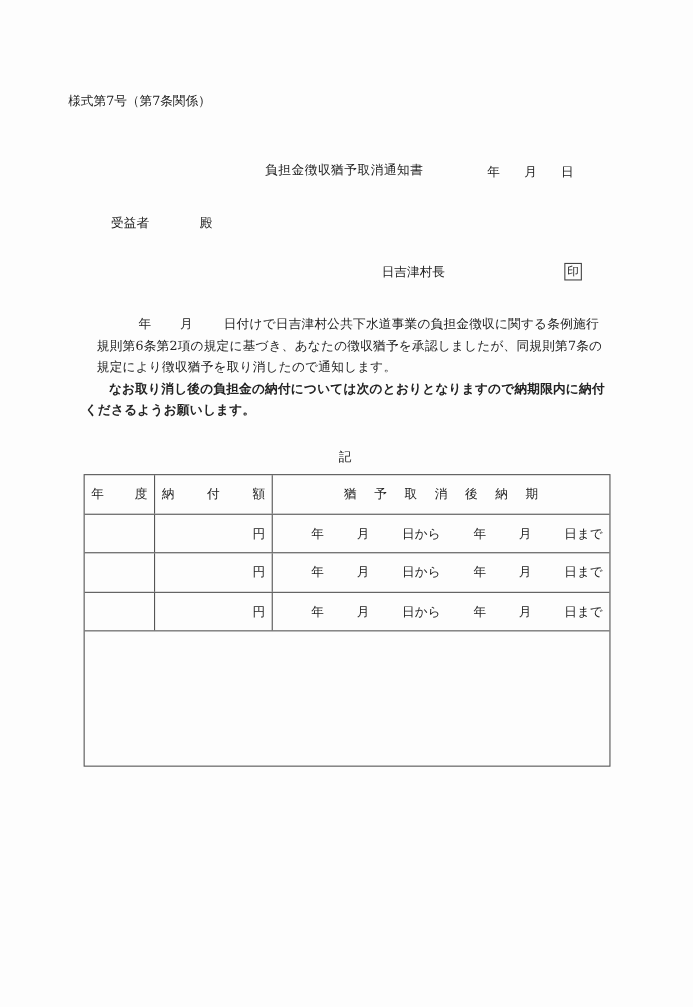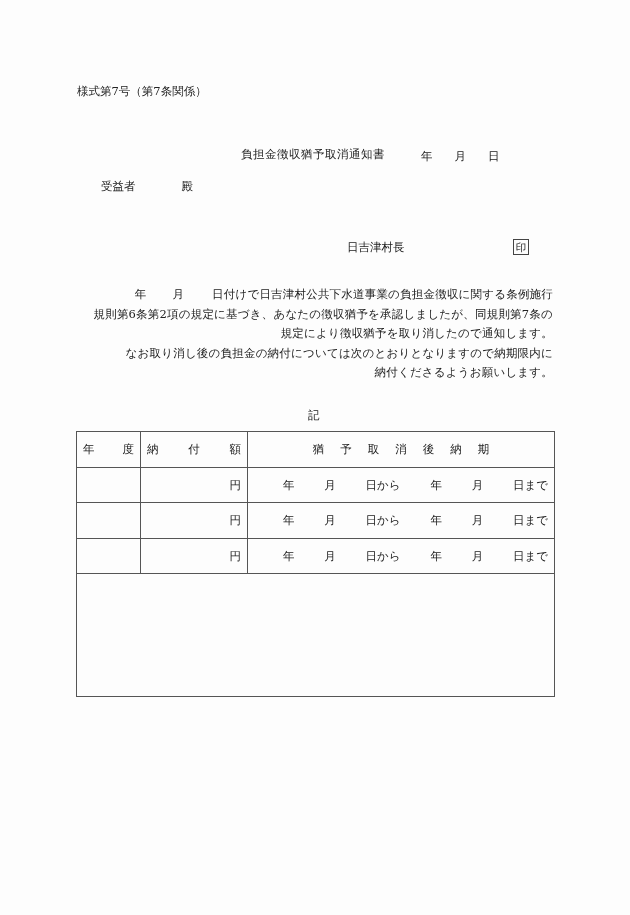--- a/index.html
+++ b/index.html
@@ -6,47 +6,46 @@
   body {
     width: 630px; height: 915px;
     background: #fdfdfd;
     font-family: "DejaVu Serif", "Liberation Serif", serif;
     color: #222;
     position: relative;
     overflow: hidden;
     font-size: 11.5px;
   }
   .abs { position: absolute; white-space: nowrap; }
-  .form-no { left: 77px; top: 84px; }
+  .form-no { left: 62px; top: 84px; }
   .title { left: 241px; top: 103px; letter-spacing: 0.5px; margin-top: 44px; }
-  .date { left: 421px; top: 149px; word-spacing: 0; }
+  .date { left: 443px; top: 149px; word-spacing: 0; }
   .date span { display: inline-block; }
   .date .gap { width: 22px; }
-  .recipient { left: 101px; top: 179px; }
+  .recipient { left: 101px; top: 195px; }
   .recipient .gap { display: inline-block; width: 46px; }
   .sender { left: 347px; top: 240px; }
   .seal {
     left: 513px; top: 239px;
     width: 14px; height: 14px;
     border: 1px solid #444;
     font-size: 10.5px; line-height: 14px; text-align: center;
   }
   .body-text {
     left: 88px; top: 285px; width: 465px;
     line-height: 19.5px;
     white-space: normal;
     letter-spacing: 0.2px;
-    text-align: right;
   }
   .body-text p { margin: 0; }
   .body-text .p1 { text-indent: 38px; }
   .body-text .p1 .gap1 { display: inline-block; width: 26px; }
   .body-text .p1 .gap2 { display: inline-block; width: 28px; }
   .body-text .p2 { text-indent: 11px; margin-left: -11px; padding-left: 0; }
-  .body-text .p2 .first { margin-left: 27px; }
+  .body-text .p2 .first { margin-left: 11px; font-weight: bold; }
   .ki { left: 308px; top: 408px; }
 
   .tbl {
     position: absolute; left: 76px; top: 431px;
     width: 479px; height: 266px;
     border: 1px solid #555;
     box-sizing: border-box;
   }
   .row {
     position: absolute; left: 0; width: 100%;

